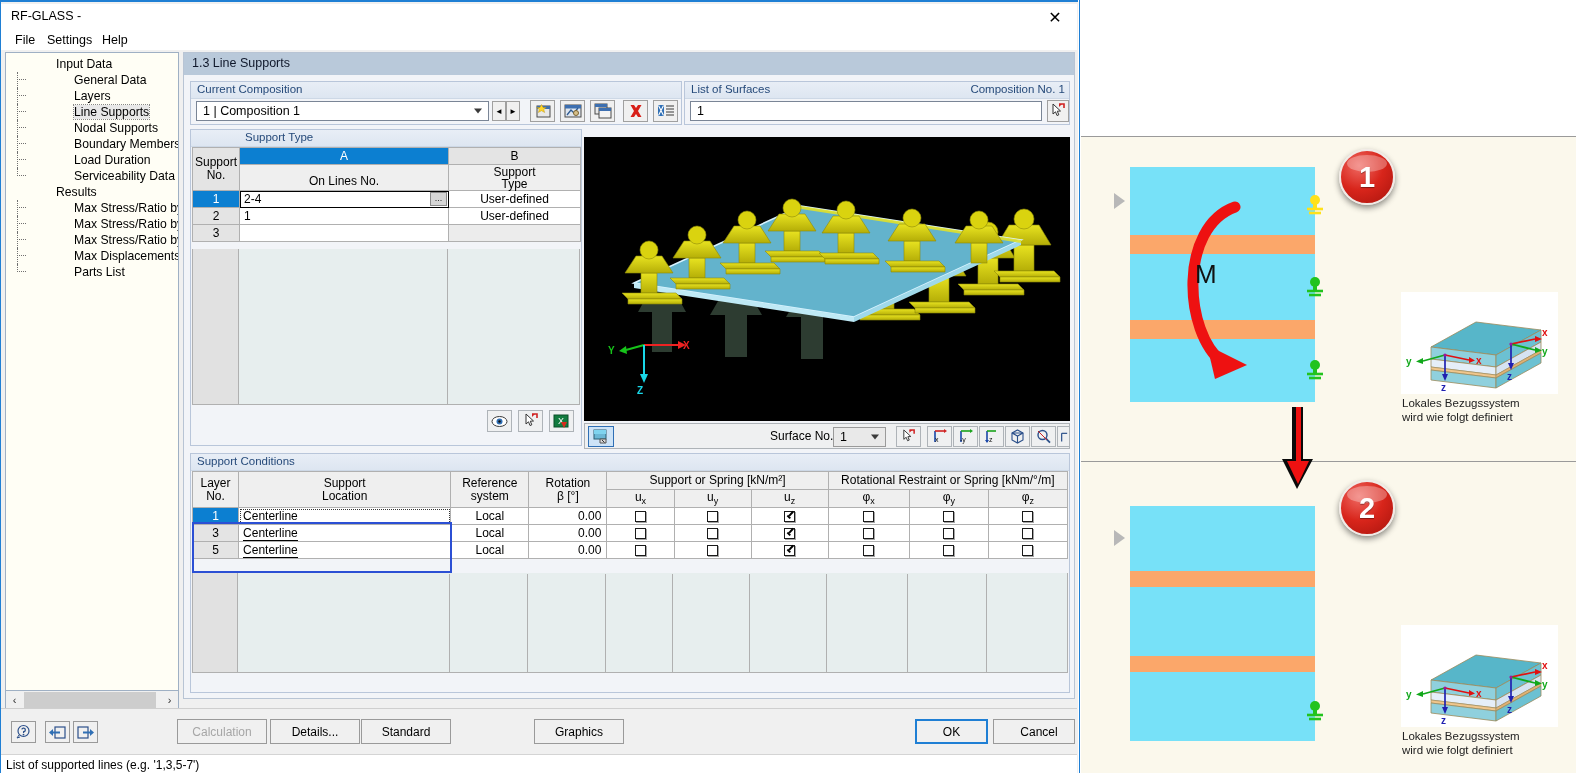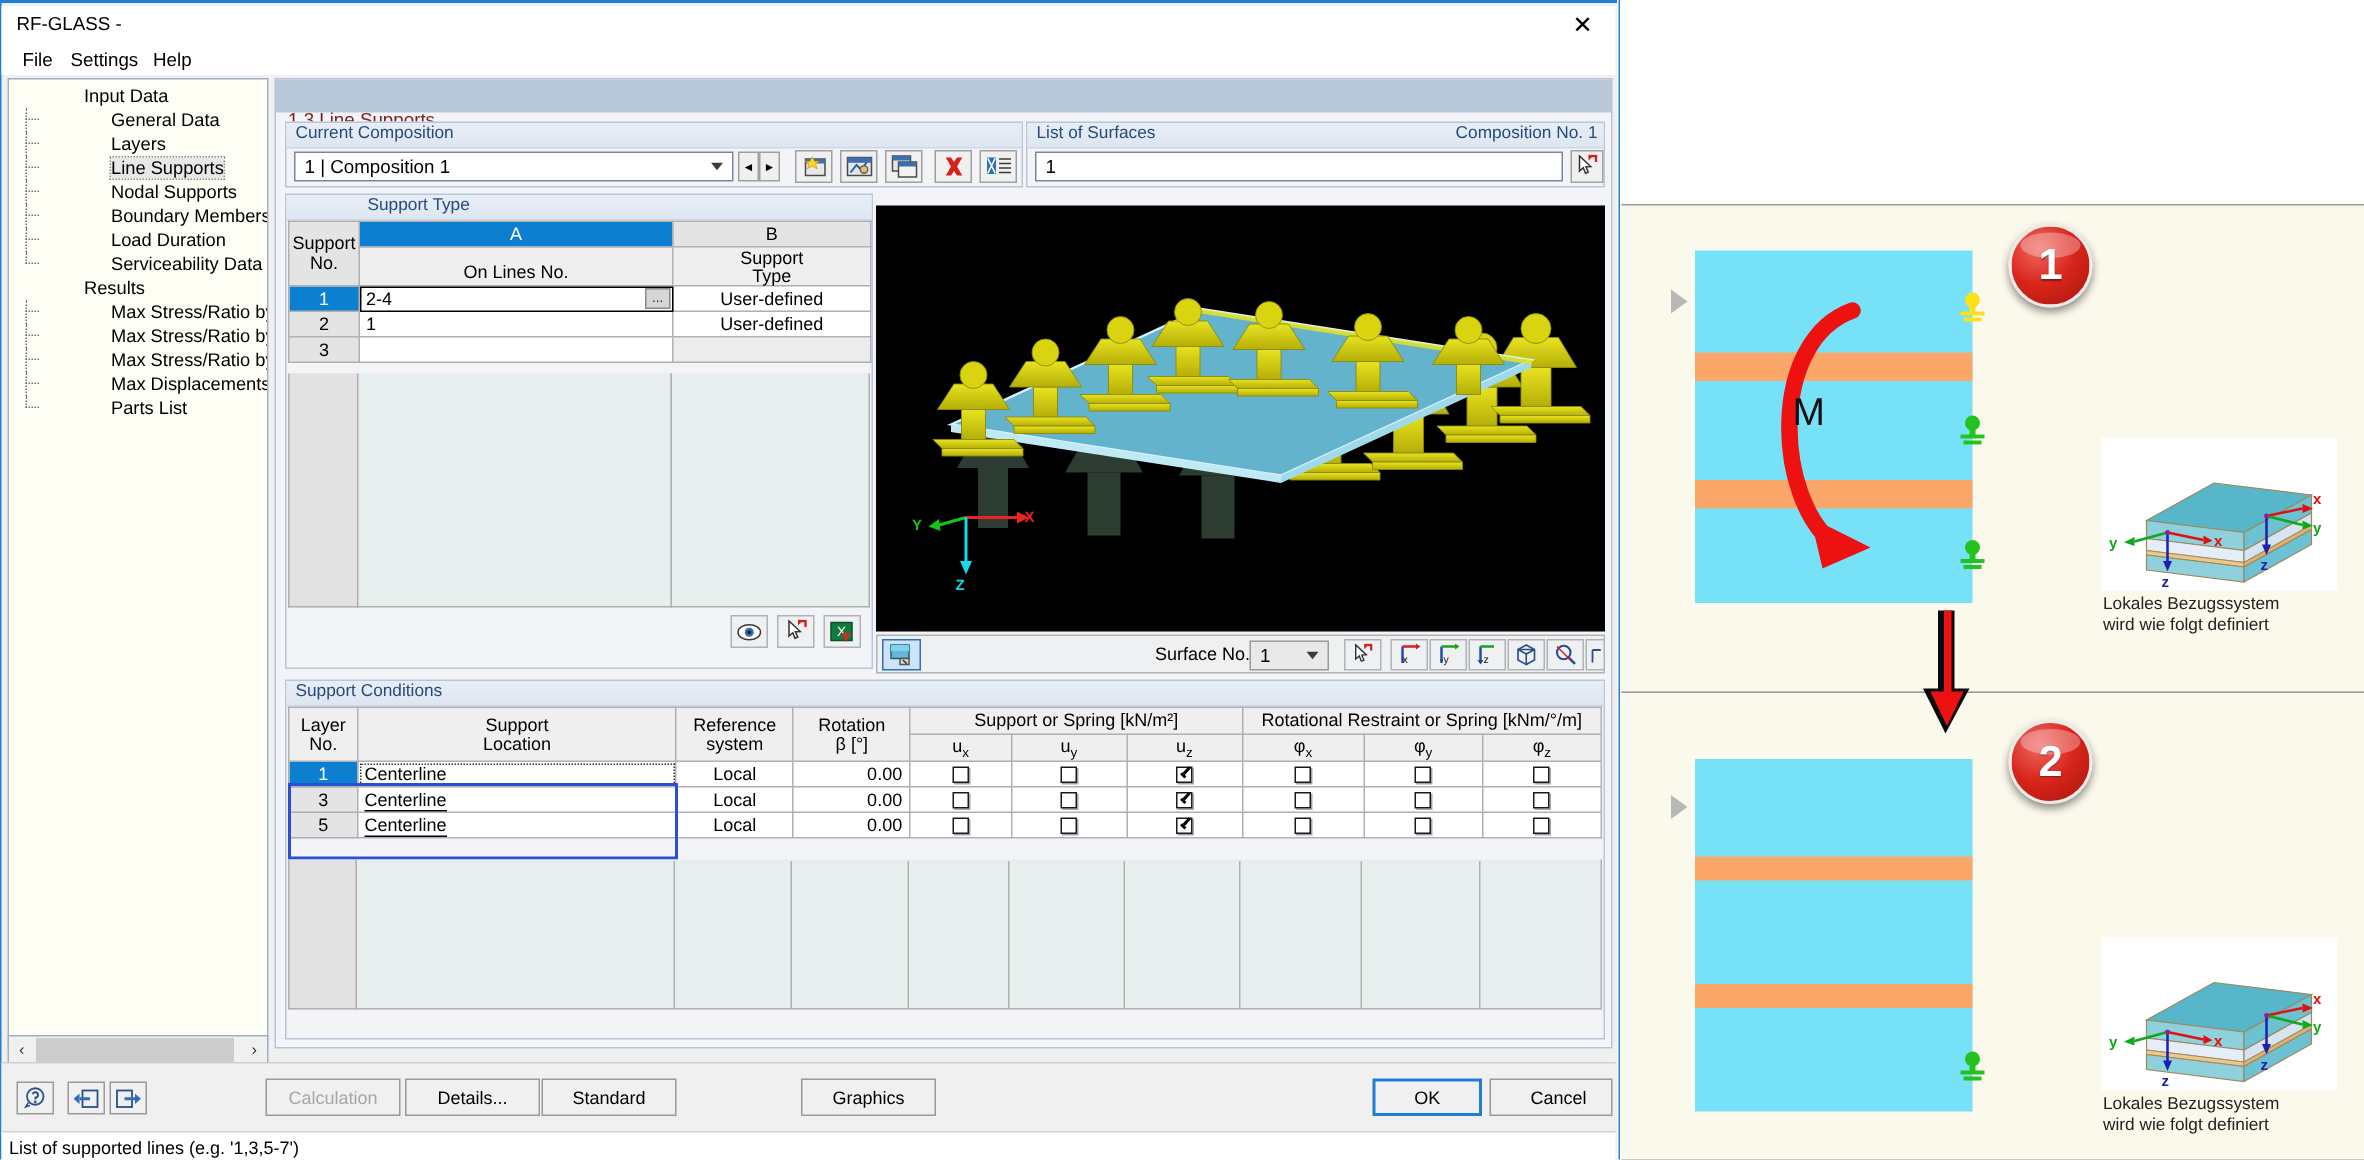--- a/index.html
+++ b/index.html
@@ -39,21 +39,21 @@
               border:1px solid #9fb0c4;box-sizing:border-box;}
   .ts-arrow{position:absolute;top:0;width:17px;height:18px;display:flex;align-items:center;justify-content:center;
             font-size:11px;color:#303030;}
   .ts-left{left:0;} .ts-right{right:0;}
   .ts-thumb{position:absolute;left:18px;top:1px;width:132px;height:16px;background:#cdcdcd;}
 
   
   .content{position:absolute;left:182px;top:50px;width:892px;height:647px;background:#f2f4f8;
            border:1px solid #b8c4d4;box-sizing:border-box;}
   .page-head{position:absolute;left:0;top:0;width:890px;height:22px;background:#b9c9da;}
-  .page-head span{position:absolute;left:8px;top:20px;font-size:12.5px;color:#7f1d1d;}
+  .page-head span{position:absolute;left:8px;top:3px;font-size:12.5px;color:#0f172a;}
 
   .group{position:absolute;background:#f2f4f8;border:1px solid #b9c6da;box-sizing:border-box;}
   .group-title{position:absolute;top:-1px;left:6px;font-size:11.5px;color:#264a7a;}
   .grp-hdr{position:absolute;left:0;top:0;right:0;height:16px;
            background:linear-gradient(#e8eef6,#dde6f1);border-bottom:1px solid #cdd8e6;}
 
   .combo{position:absolute;background:#fff;border:1px solid #7a8596;box-sizing:border-box;
          font-size:12.5px;display:flex;align-items:center;padding-left:6px;}
   .combo .arrow{position:absolute;right:6px;top:50%;transform:translateY(-50%);
                 width:0;height:0;border-left:4px solid transparent;border-right:4px solid transparent;

